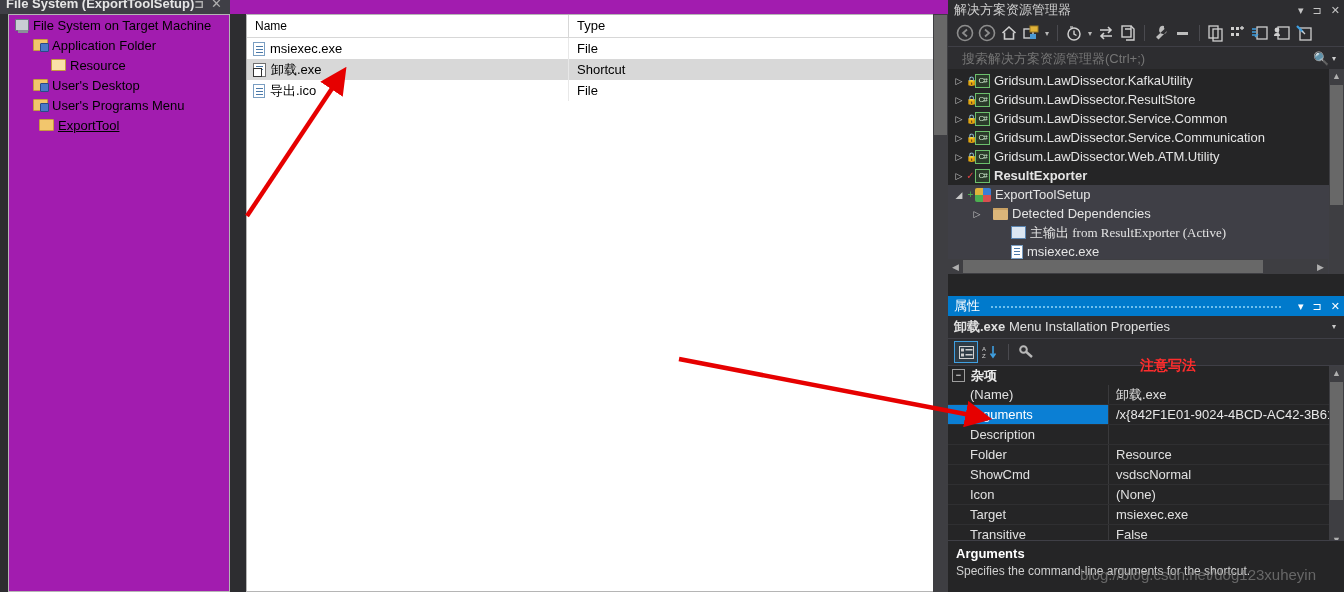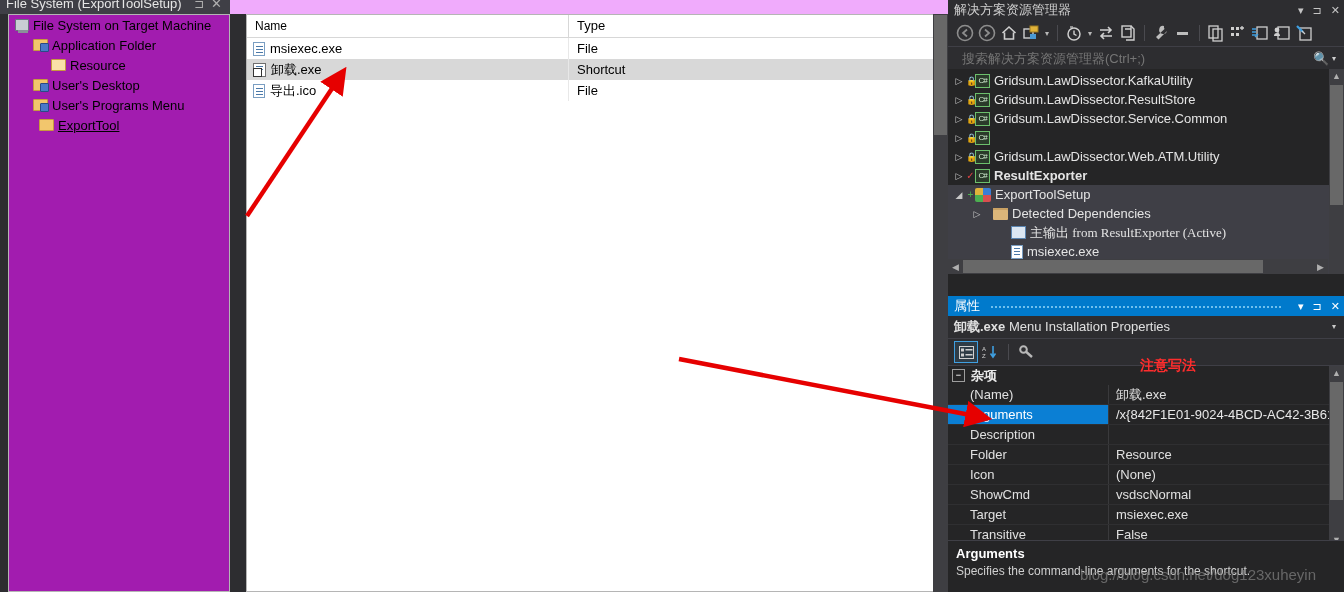--- a/index.html
+++ b/index.html
@@ -7,21 +7,21 @@
     width:1344px;height:592px;overflow:hidden;
     background:#2d2d30;
     font-family:"Liberation Sans","DejaVu Sans",sans-serif;
     font-size:13px;
     -webkit-font-smoothing:antialiased;
   }
   .root{position:relative;width:1344px;height:592px;}
 
   
   .designer{position:absolute;left:0;top:0;width:948px;height:592px;background:#2d2d30;}
-  .designer-tabstrip{position:absolute;left:0;top:0;width:948px;height:14px;background:#f0abfc;}
+  .designer-tabstrip{position:absolute;left:0;top:0;width:948px;height:14px;background:#a21caf;font-weight:bold;}
   .designer-tab{
     position:absolute;left:0;top:-6px;width:230px;height:20px;
     background:#3f3f46;color:#d8d8d8;font-size:13px;
     padding:0 0 0 6px;box-sizing:border-box;line-height:20px;white-space:nowrap;
   }
   .tab-title{color:#e6e6e6;}
   .tab-pin{position:absolute;right:26px;top:0;color:#b0b0b0;font-size:12px;}
   .tab-close{position:absolute;right:8px;top:0;color:#b0b0b0;font-size:13px;}
 
   .ds-body{position:absolute;left:0;top:14px;width:948px;height:578px;background:#2d2d30;}
@@ -395,20 +395,21 @@
           <div class="sln-row" style="padding-left: 4px;">
             <span class="exp">▷</span>
             <span class="lock">🔒</span>
             <span class="icon-cs">C#</span>
             <span class="txt">Gridsum.LawDissector.Service.Common</span>
           </div>
           <div class="sln-row" style="padding-left: 4px;">
             <span class="exp">▷</span>
             <span class="lock">🔒</span>
             <span class="icon-cs">C#</span>
+            <span class="txt">Gridsum.LawDissector.Service.Communication</span>
           </div>
           <div class="sln-row" style="padding-left: 4px;">
             <span class="exp">▷</span>
             <span class="lock">🔒</span>
             <span class="icon-cs">C#</span>
             <span class="txt">Gridsum.LawDissector.Web.ATM.Utility</span>
           </div>
           <div class="sln-row bold" style="padding-left: 4px;">
             <span class="exp">▷</span>
             <span class="chk">✓</span>
@@ -518,26 +519,26 @@
           </div>
           <div class="pg-row">
             <div class="pg-name">Description</div>
             <div class="pg-val"></div>
           </div>
           <div class="pg-row">
             <div class="pg-name">Folder</div>
             <div class="pg-val">Resource</div>
           </div>
           <div class="pg-row">
+            <div class="pg-name">ShowCmd</div>
+            <div class="pg-val">vsdscNormal</div>
+          </div>
+          <div class="pg-row">
             <div class="pg-name">Icon</div>
             <div class="pg-val">(None)</div>
-          </div>
-          <div class="pg-row">
-            <div class="pg-name">ShowCmd</div>
-            <div class="pg-val">vsdscNormal</div>
           </div>
           <div class="pg-row">
             <div class="pg-name">Target</div>
             <div class="pg-val">msiexec.exe</div>
           </div>
           <div class="pg-row">
             <div class="pg-name">Transitive</div>
             <div class="pg-val">False</div>
           </div>
         </div>

